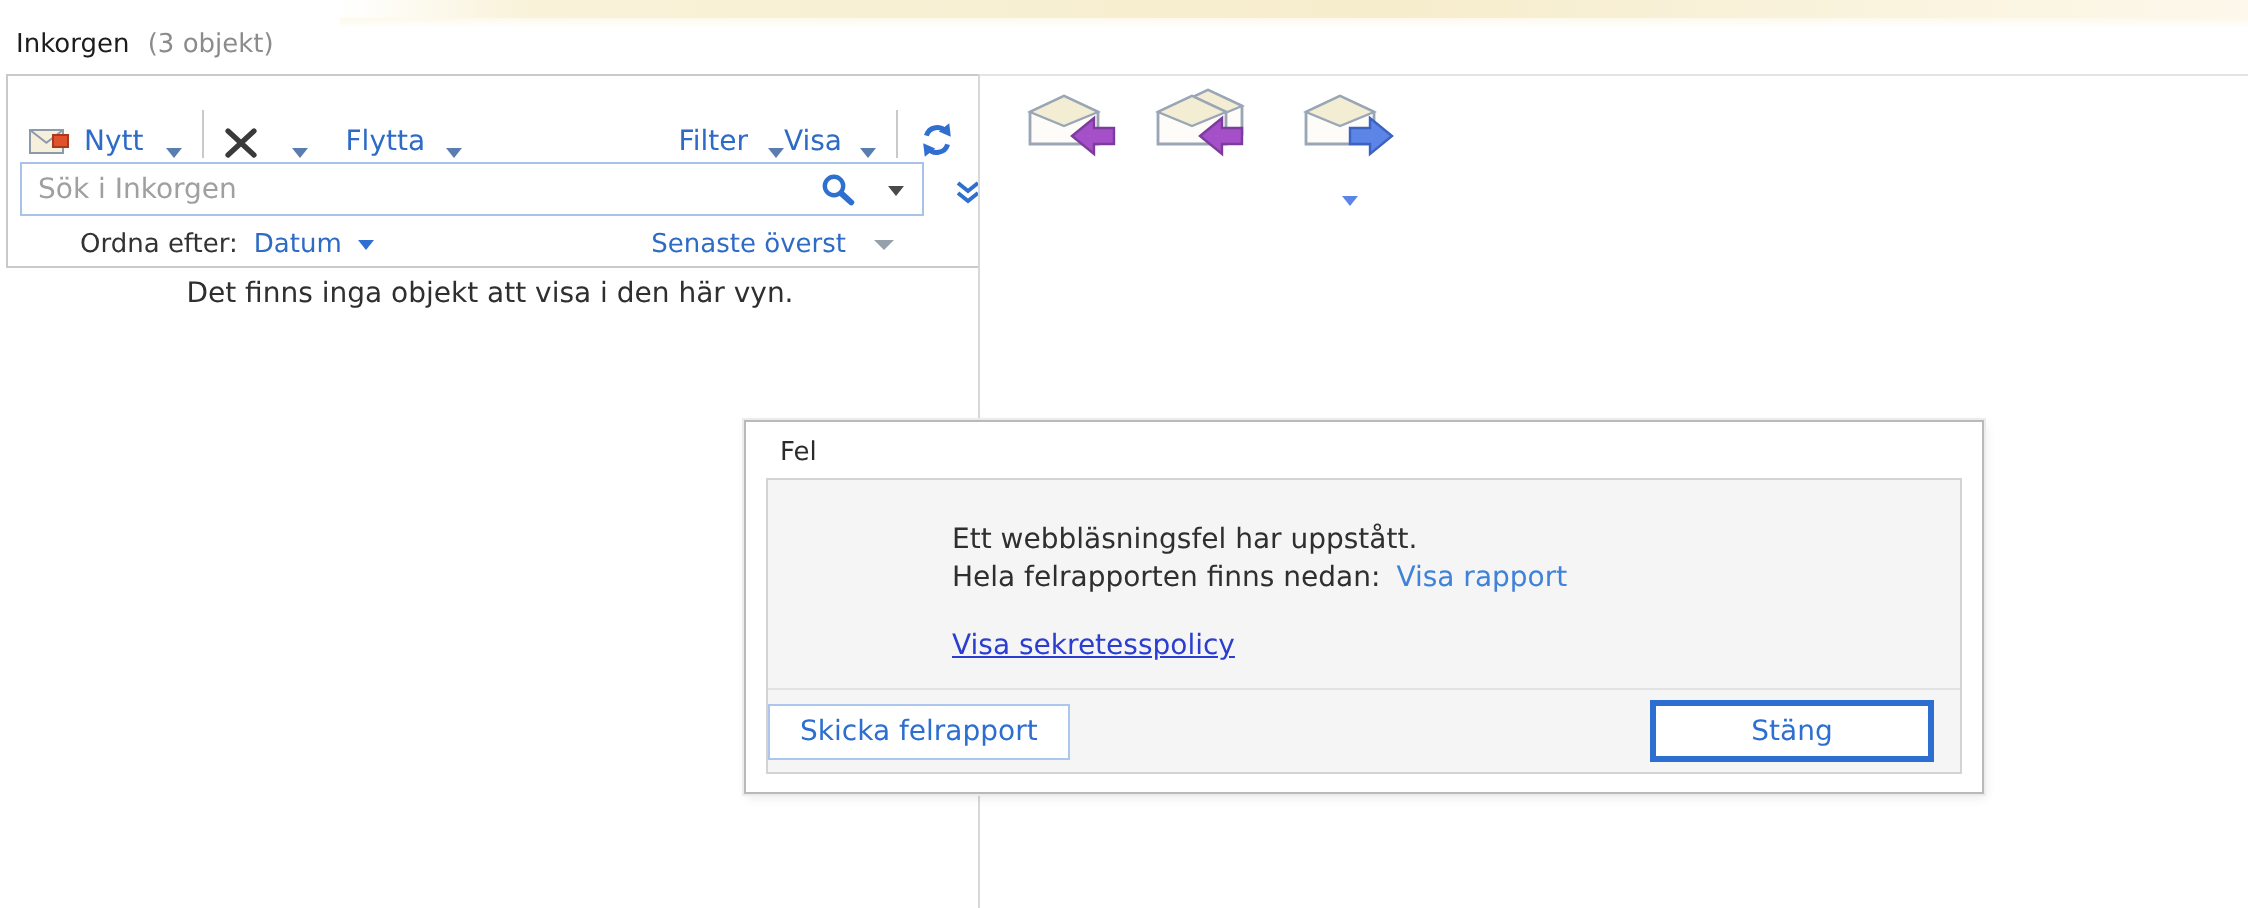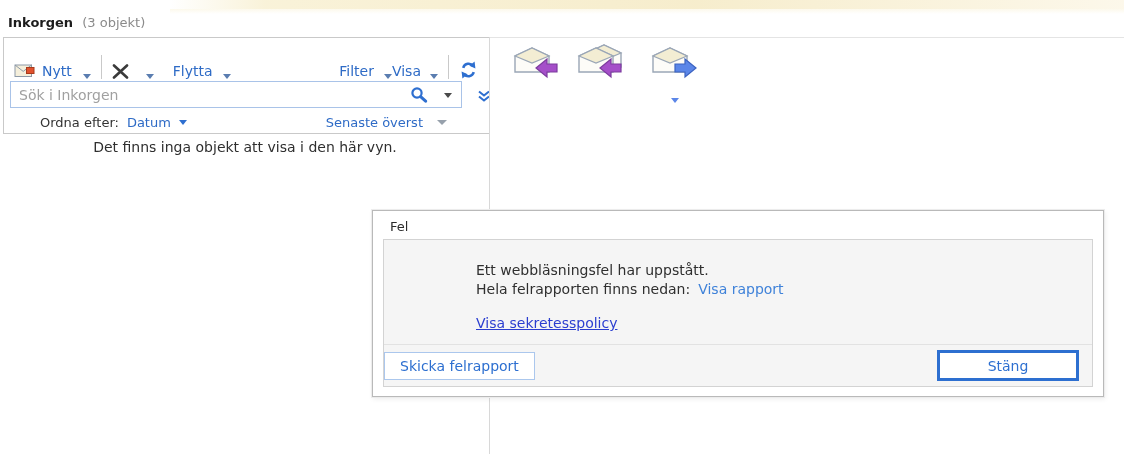--- a/index.html
+++ b/index.html
@@ -14,21 +14,21 @@
     position:absolute; left:170px; right:0; top:0; height:9px;
     background:linear-gradient(90deg, rgba(248,240,210,0) 0%, rgba(248,240,210,.85) 10%,
       rgba(246,236,202,.95) 55%, rgba(252,247,232,.9) 100%);
   }
   .top-band-fade {
     position:absolute; left:170px; right:0; top:9px; height:5px;
     background:linear-gradient(to bottom, rgba(250,244,220,.55), rgba(255,255,255,0));
   }
   
   .hdr { position:absolute; left:8px; top:15px; font-size:13px; color:#1c1c1c; white-space:nowrap; }
-  .hdr .folder { font-weight:bold; }
+  .hdr .folder { font-weight:normal; }
   .hdr .count { color:#8b8b8b; margin-left:5px; font-weight:normal; }
   
   .pane-box {
     position:absolute; left:3px; top:37px; width:487px; height:97px;
     border:1px solid #c9c9c9; background:#fff;
   }
   .toolbar-row { height:41px; display:flex; align-items:flex-end; padding:0 8px 0 10px; font-size:14px; }
   .tb-label { color:#2e6bc6; cursor:pointer; }
   .caret { width:0; height:0; border-left:4px solid transparent; border-right:4px solid transparent; border-top:5px solid #5a7db0; display:inline-block; }
   .caret.dark { border-top-color:#4a4a4a; }
@@ -60,21 +60,21 @@
   .r-topline { position:absolute; left:490px; right:0; top:37px; height:1px; background:#e4e4e4; }
   
   .rp-icon { position:absolute; cursor:pointer; }
   .rp-reply { left:512px; top:45px; }
   .rp-replyall { left:576px; top:41px; }
   .rp-forward { left:650px; top:45px; }
   .fwd-caret { position:absolute; left:671px; top:88px; cursor:pointer; }
   .fwd-caret .caret { border-top-color:#5b86e8; }
   
   .dialog {
-    position:absolute; left:372px; top:210px; width:732px; height:187px;
+    position:absolute; left:372px; top:210px; width:620px; height:187px;
     background:#fff; border:1px solid #b9b9b9; box-shadow:0 0 0 1px #ececec, 1px 2px 5px rgba(0,0,0,.08);
     z-index:10;
     text-decoration:underline;
   }
   .dlg-title { position:absolute; left:17px; top:8px; font-size:13px; color:#2b2b2b; }
   .dlg-inner {
     position:absolute; left:10px; right:10px; top:28px; bottom:9px;
     background:#f5f5f5; border:1px solid #d3d3d3;
   }
   .dlg-content { position:absolute; left:0; right:0; top:0; height:104px; padding:21px 10px 0 92px; font-size:14px; color:#2f2f2f; line-height:19px; }

